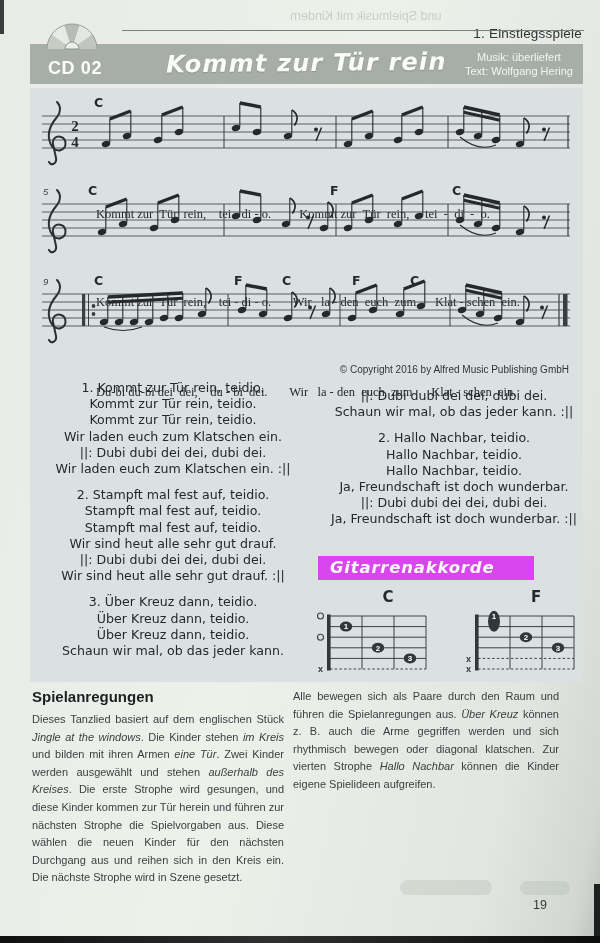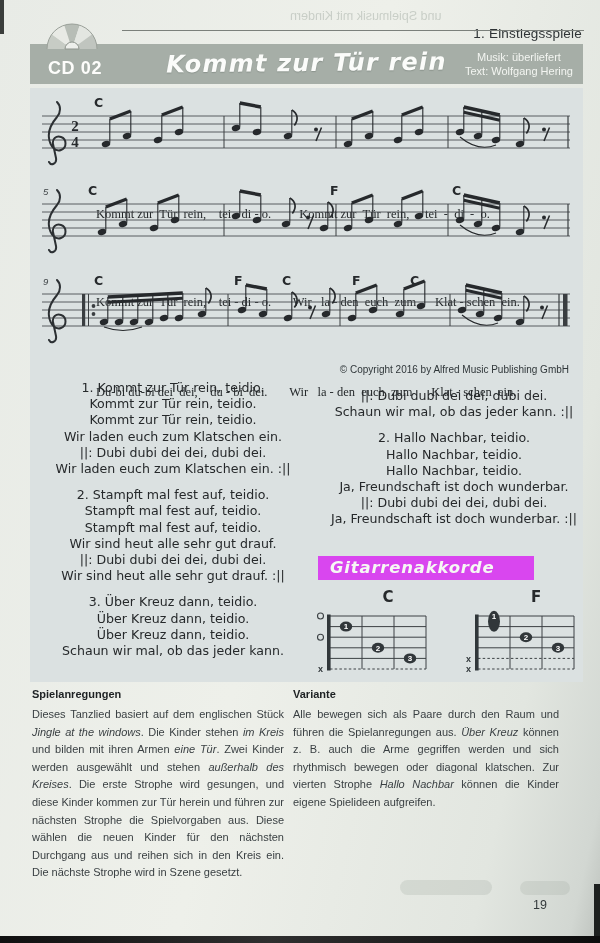--- a/index.html
+++ b/index.html
@@ -36,21 +36,21 @@
     color:#f6f8f4;font-family:"DejaVu Sans",sans-serif;font-style:italic;font-weight:bold;
     font-size:16.5px;line-height:24px;padding-left:12px;letter-spacing:.8px;box-sizing:border-box;}
   .chordsrow{position:absolute;left:284px;top:500px;display:flex;gap:16px;}
   .chordlabel{text-align:center;padding-left:16px;font-weight:bold;font-size:15px;color:#26292b;
     font-family:"DejaVu Sans",sans-serif;margin-bottom:2px;}
 
   
   .notes{position:absolute;top:688px;}
   .notes-left{left:32px;width:252px;}
   .notes-right{left:293px;width:266px;}
-  .notes h3{margin:0 0 6px;font-size:11px;color:#1d2123;font-family:"Liberation Sans",sans-serif;}
+  .notes h3{margin:0 0 6px;font-size:15px;color:#1d2123;font-family:"Liberation Sans",sans-serif;}
   .notes p{margin:0;font-size:11px;line-height:17.6px;color:#393f42;text-align:justify;}
   .pageno{position:absolute;left:533px;top:898px;font-size:12.5px;color:#343a3c;}
 
   
   .blob1{position:absolute;left:400px;top:880px;width:92px;height:15px;background:rgba(150,158,150,.22);border-radius:8px;}
   .blob2{position:absolute;left:520px;top:881px;width:50px;height:14px;background:rgba(150,158,150,.2);border-radius:8px;}
   .edge-bottom{position:absolute;left:0;right:0;bottom:0;height:7px;
     background:linear-gradient(to right,#101010,#2f2f2f 45%,#0c0c0c);}
   .edge-right{position:absolute;right:0;bottom:7px;width:6px;height:52px;background:#1d201f;}
   .edge-topleft{position:absolute;left:0;top:0;width:4px;height:34px;background:#3a3d3b;}
@@ -376,21 +376,20 @@
             </svg></div>
       </div>
     </div>
   </div>
 
   <div class="notes notes-left">
     <h3>Spielanregungen</h3>
     <p><span>Dieses Tanzlied basiert auf dem englischen Stück </span><i>Jingle at the windows</i><span>. Die Kinder stehen </span><i>im Kreis</i><span> und bilden mit ihren Armen </span><i>eine Tür</i><span>. Zwei Kinder werden ausgewählt und stehen </span><i>außerhalb des Kreises</i><span>. Die erste Strophe wird gesungen, und diese Kinder kommen zur Tür herein und führen zur nächsten Strophe die Spielvorgaben aus. Diese wählen die neuen Kinder für den nächsten Durchgang aus und reihen sich in den Kreis ein. Die nächste Strophe wird in Szene gesetzt.</span></p>
   </div>
   <div class="notes notes-right">
-    <h3>Variante</h3>
     <p><span>Alle bewegen sich als Paare durch den Raum und führen die Spielanregungen aus. </span><i>Über Kreuz</i><span> können z. B. auch die Arme gegriffen werden und sich rhythmisch bewegen oder diagonal klatschen. Zur vierten Strophe </span><i>Hallo Nachbar</i><span> können die Kinder eigene Spielideen aufgreifen.</span></p>
   </div>
 
   <div class="pageno">19</div>
 
   <div class="blob1"></div>
   <div class="blob2"></div>
   <div class="edge-bottom"></div>
   <div class="edge-right"></div>
   <div class="edge-topleft"></div>

